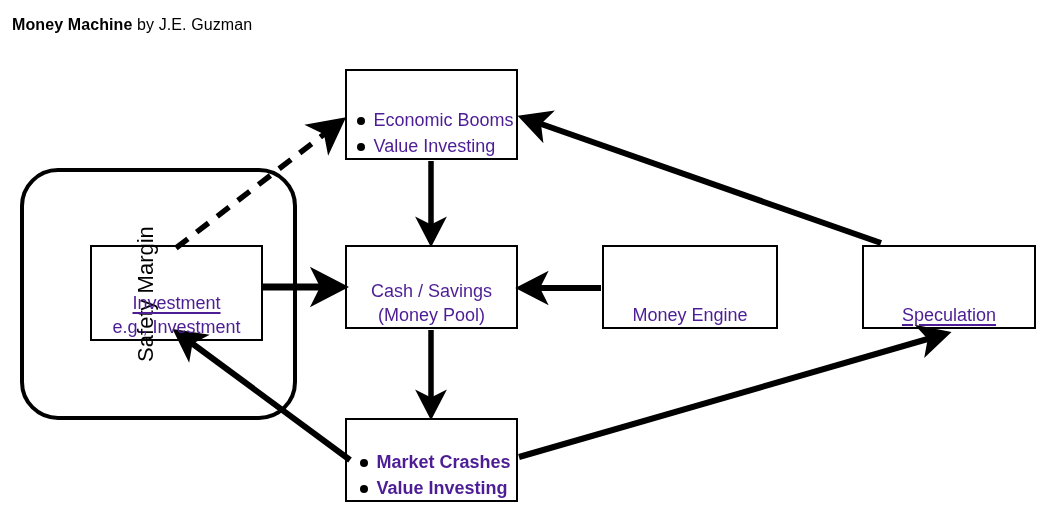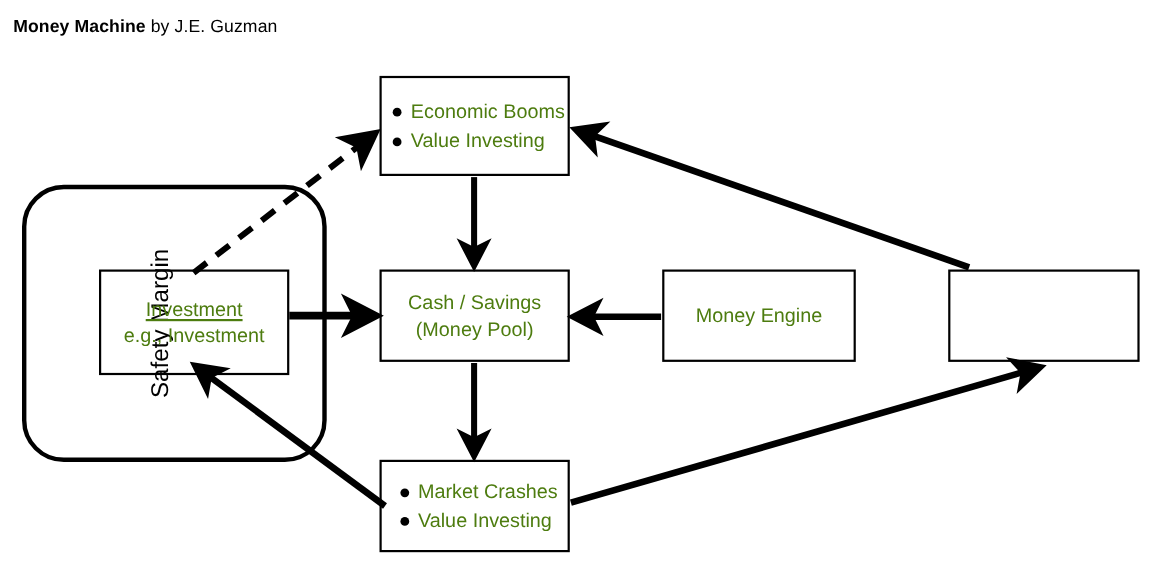--- a/index.html
+++ b/index.html
@@ -37,24 +37,24 @@
     pointer-events: none;
   }
   .node {
     position: absolute;
     border: 2.5px solid #000;
     background: transparent;
     box-sizing: border-box;
     display: flex;
     flex-direction: column;
     align-items: center;
-    justify-content: center;
+    justify-content: flex-end;
     font-size: 18px;
     line-height: 1.34;
-    color: #4d7c0f;
+    color: #4c1d95;
     text-align: center;
   }
   .node .line { white-space: nowrap; }
   .node .underline {
     text-decoration: underline;
     text-underline-offset: 3px;
     text-decoration-thickness: 1.6px;
   }
   .bullets {
     display: flex;
@@ -103,21 +103,21 @@
     justify-content: center;
     font-size: 22px;
     color: #000;
     white-space: nowrap;
   }
   #node-economic { left: 345px; top: 69px;  width: 173px; height: 91px; }
   #node-investment { left: 90px;  top: 245px; width: 173px; height: 96px; }
   #node-cash     { left: 345px; top: 245px; width: 173px; height: 84px; }
   #node-engine   { left: 602px; top: 245px; width: 176px; height: 84px; }
   #node-speculation { left: 862px; top: 245px; width: 174px; height: 84px; }
-  #node-crashes  { left: 345px; top: 418px; width: 173px; height: 84px; }
+  #node-crashes  { left: 345px; top: 418px; width: 173px; height: 84px; font-weight: bold; }
 </style>
 </head>
 <body>
 
 <div id="canvas">
 
   <div id="title">
     <span class="bold">Money Machine</span><span> by J.E. Guzman</span>
   </div>
 
@@ -172,20 +172,21 @@
   <div class="node" id="node-cash">
     <div class="line">Cash / Savings</div>
     <div class="line">(Money Pool)</div>
   </div>
 
   <div class="node" id="node-engine">
     <div class="line">Money Engine</div>
   </div>
 
   <div class="node" id="node-speculation">
+    <div class="line underline">Speculation</div>
   </div>
 
   <div class="node" id="node-crashes">
     <div class="bullets">
       <div class="bullet-row">
         <span class="dot"></span>
         <span>Market Crashes</span>
       </div>
       <div class="bullet-row">
         <span class="dot"></span>

